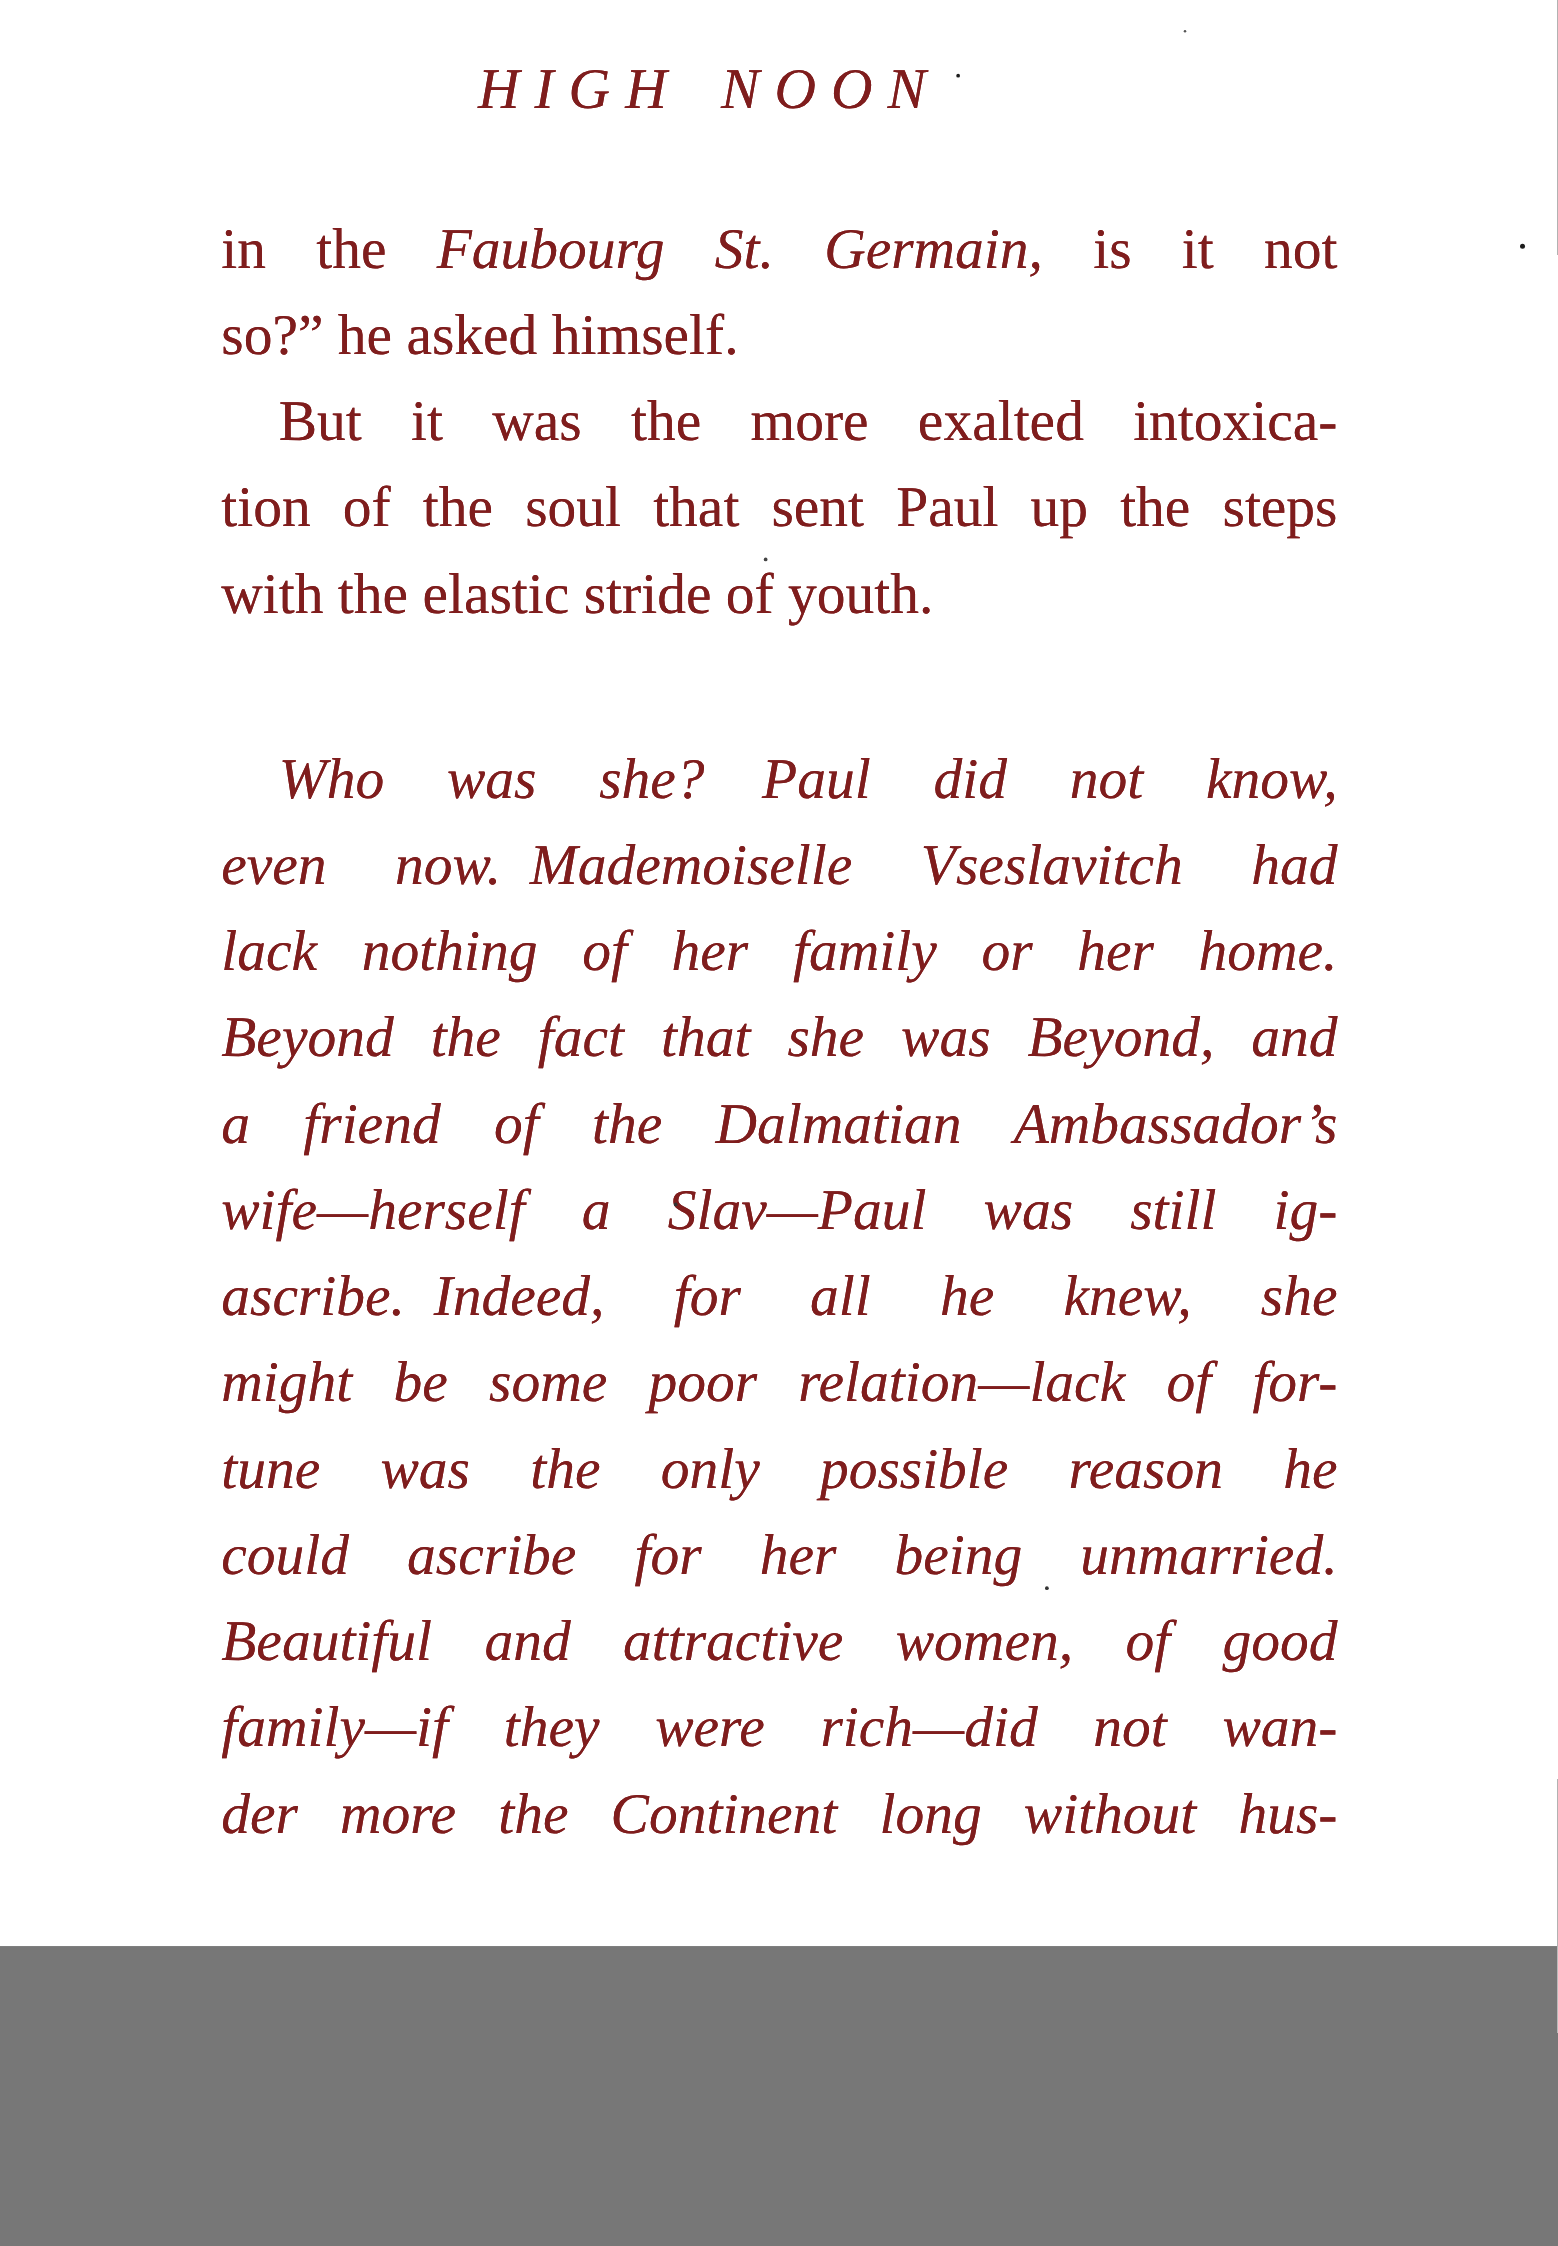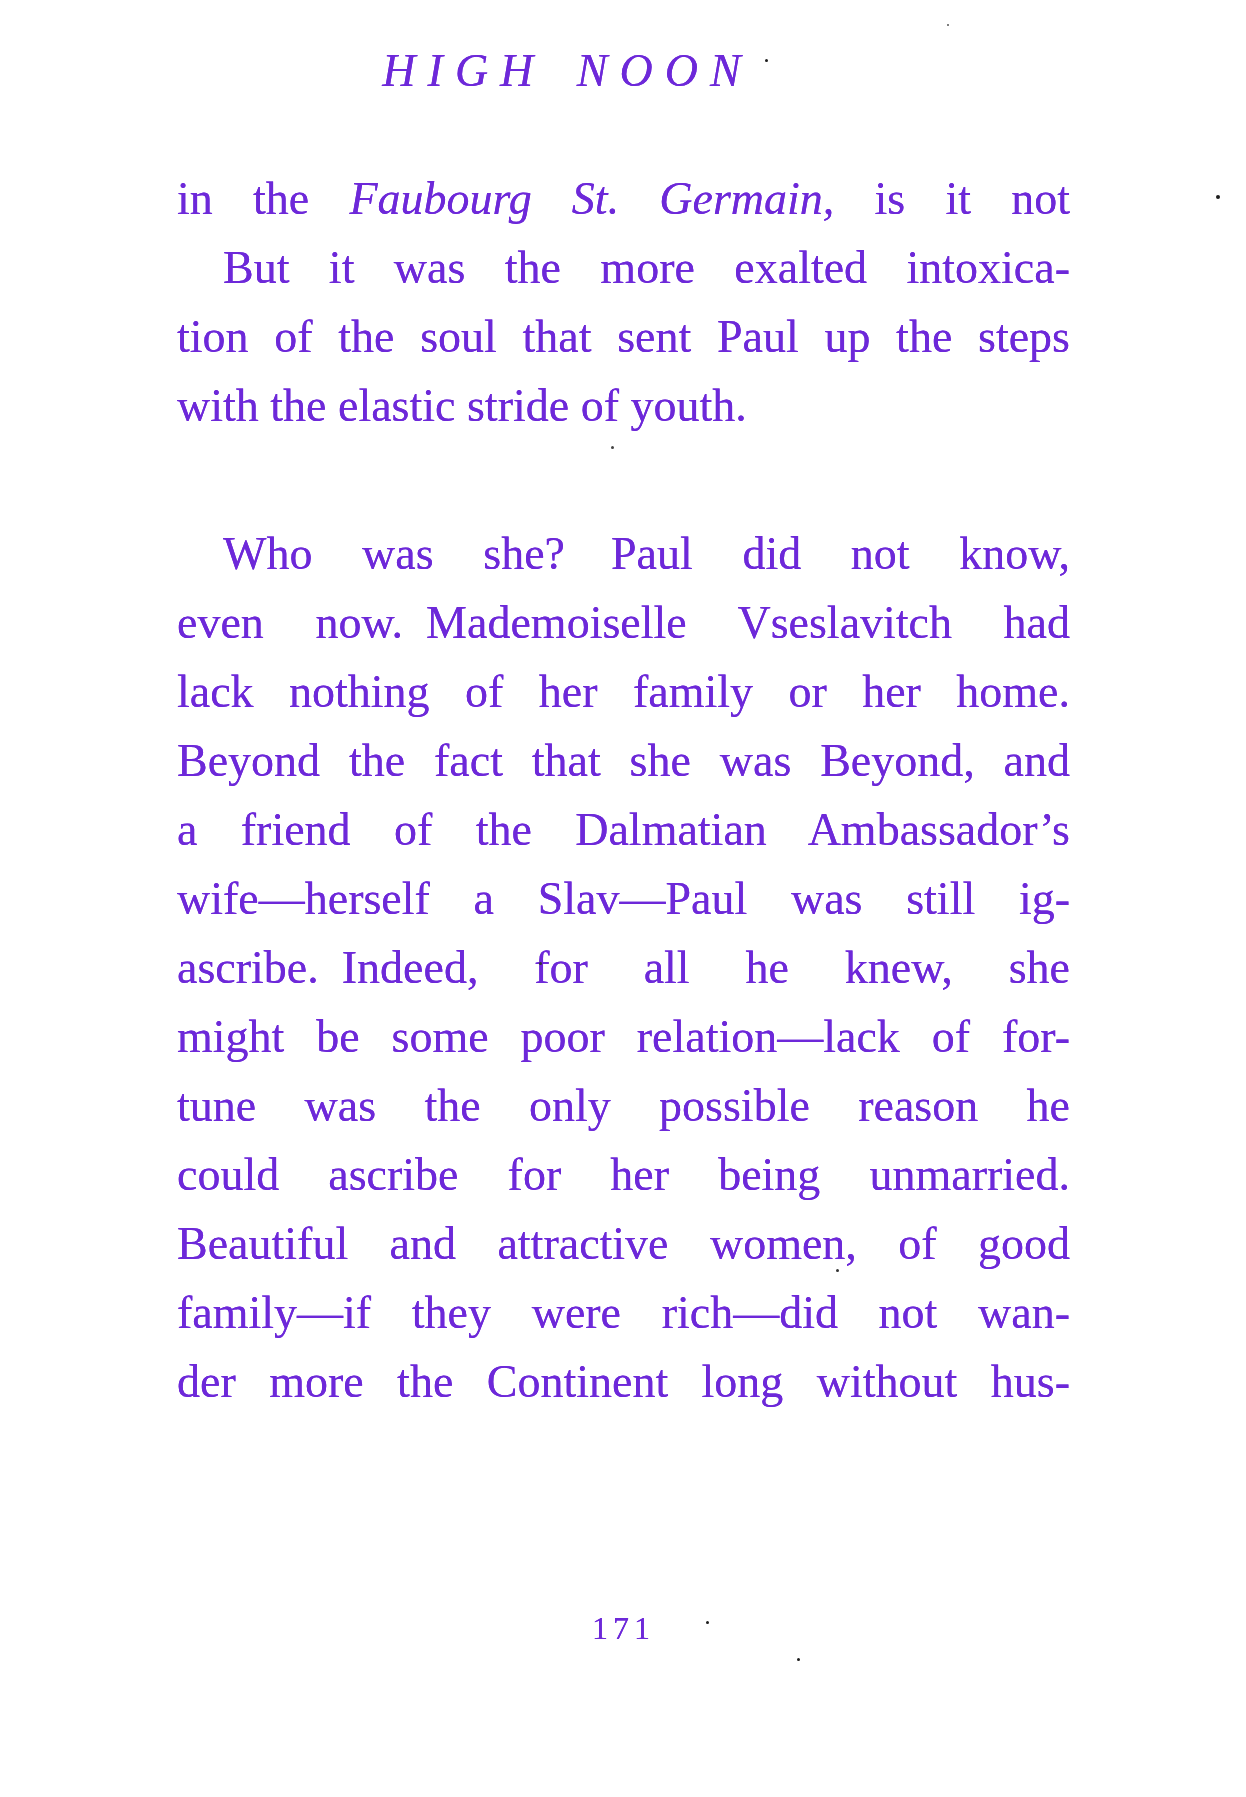--- a/index.html
+++ b/index.html
@@ -1,23 +1,23 @@
 <!DOCTYPE html>
 <html><head>
 <meta charset="utf-8">
 <style>
   html, body { margin: 0; padding: 0; background: #777; }
   .page {
     position: relative;
     width: 1246px;
-    height: 1797px;
+    height: 1557px;
     margin: 0 auto;
     background: #ffffff;
     font-family: "Liberation Serif", serif;
-    color: #6d28d9;
+    color: #7f1d1d;
     overflow: hidden;
     text-rendering: optimizeLegibility;
   }
   .running-header {
     position: absolute;
     top: 48px;
     left: 121px;
     width: 893px;
     text-align: center;
     font-style: italic;
@@ -31,21 +31,21 @@
   .body-text {
     position: absolute;
     top: 164px;
     left: 177px;
     width: 893px;
     font-size: 46px;
     line-height: 69px;
     text-shadow: 0 0 0.5px currentColor;
   }
   .para { margin: 0; }
-  .para.gap-before { margin-top: 79px; }
+  .para.gap-before { margin-top: 79px; font-style: italic; }
   .line { min-height: 69px; }
   .line.justify {
     text-align: justify;
     text-align-last: justify;
     text-justify: inter-word;
   }
   .line.indent { text-indent: 46px; }
   .seg-italic { font-style: italic; }
   .page-number {
     position: absolute;
@@ -67,20 +67,21 @@
 </head>
 <body>
 
 <div class="page">
 
   <div class="running-header">HIGH NOON</div>
 
   <div class="body-text" id="body-text">
       <div class="para">
         <div class="line justify"><span>in the </span><span class="seg-italic">Faubourg St. Germain,</span><span> is it not</span></div>
+        <div class="line"><span>so?” he asked himself.</span></div>
       </div>
       <div class="para">
         <div class="line justify indent"><span>But it was the more exalted intoxica-</span></div>
         <div class="line justify"><span>tion of the soul that sent Paul up the steps</span></div>
         <div class="line"><span>with the elastic stride of youth.</span></div>
       </div>
       <div class="para gap-before">
         <div class="line justify indent"><span>Who was she? Paul did not know,</span></div>
         <div class="line justify"><span>even now. Mademoiselle Vseslavitch had</span></div>
         <div class="line justify"><span>lack nothing of her family or her home.</span></div>

